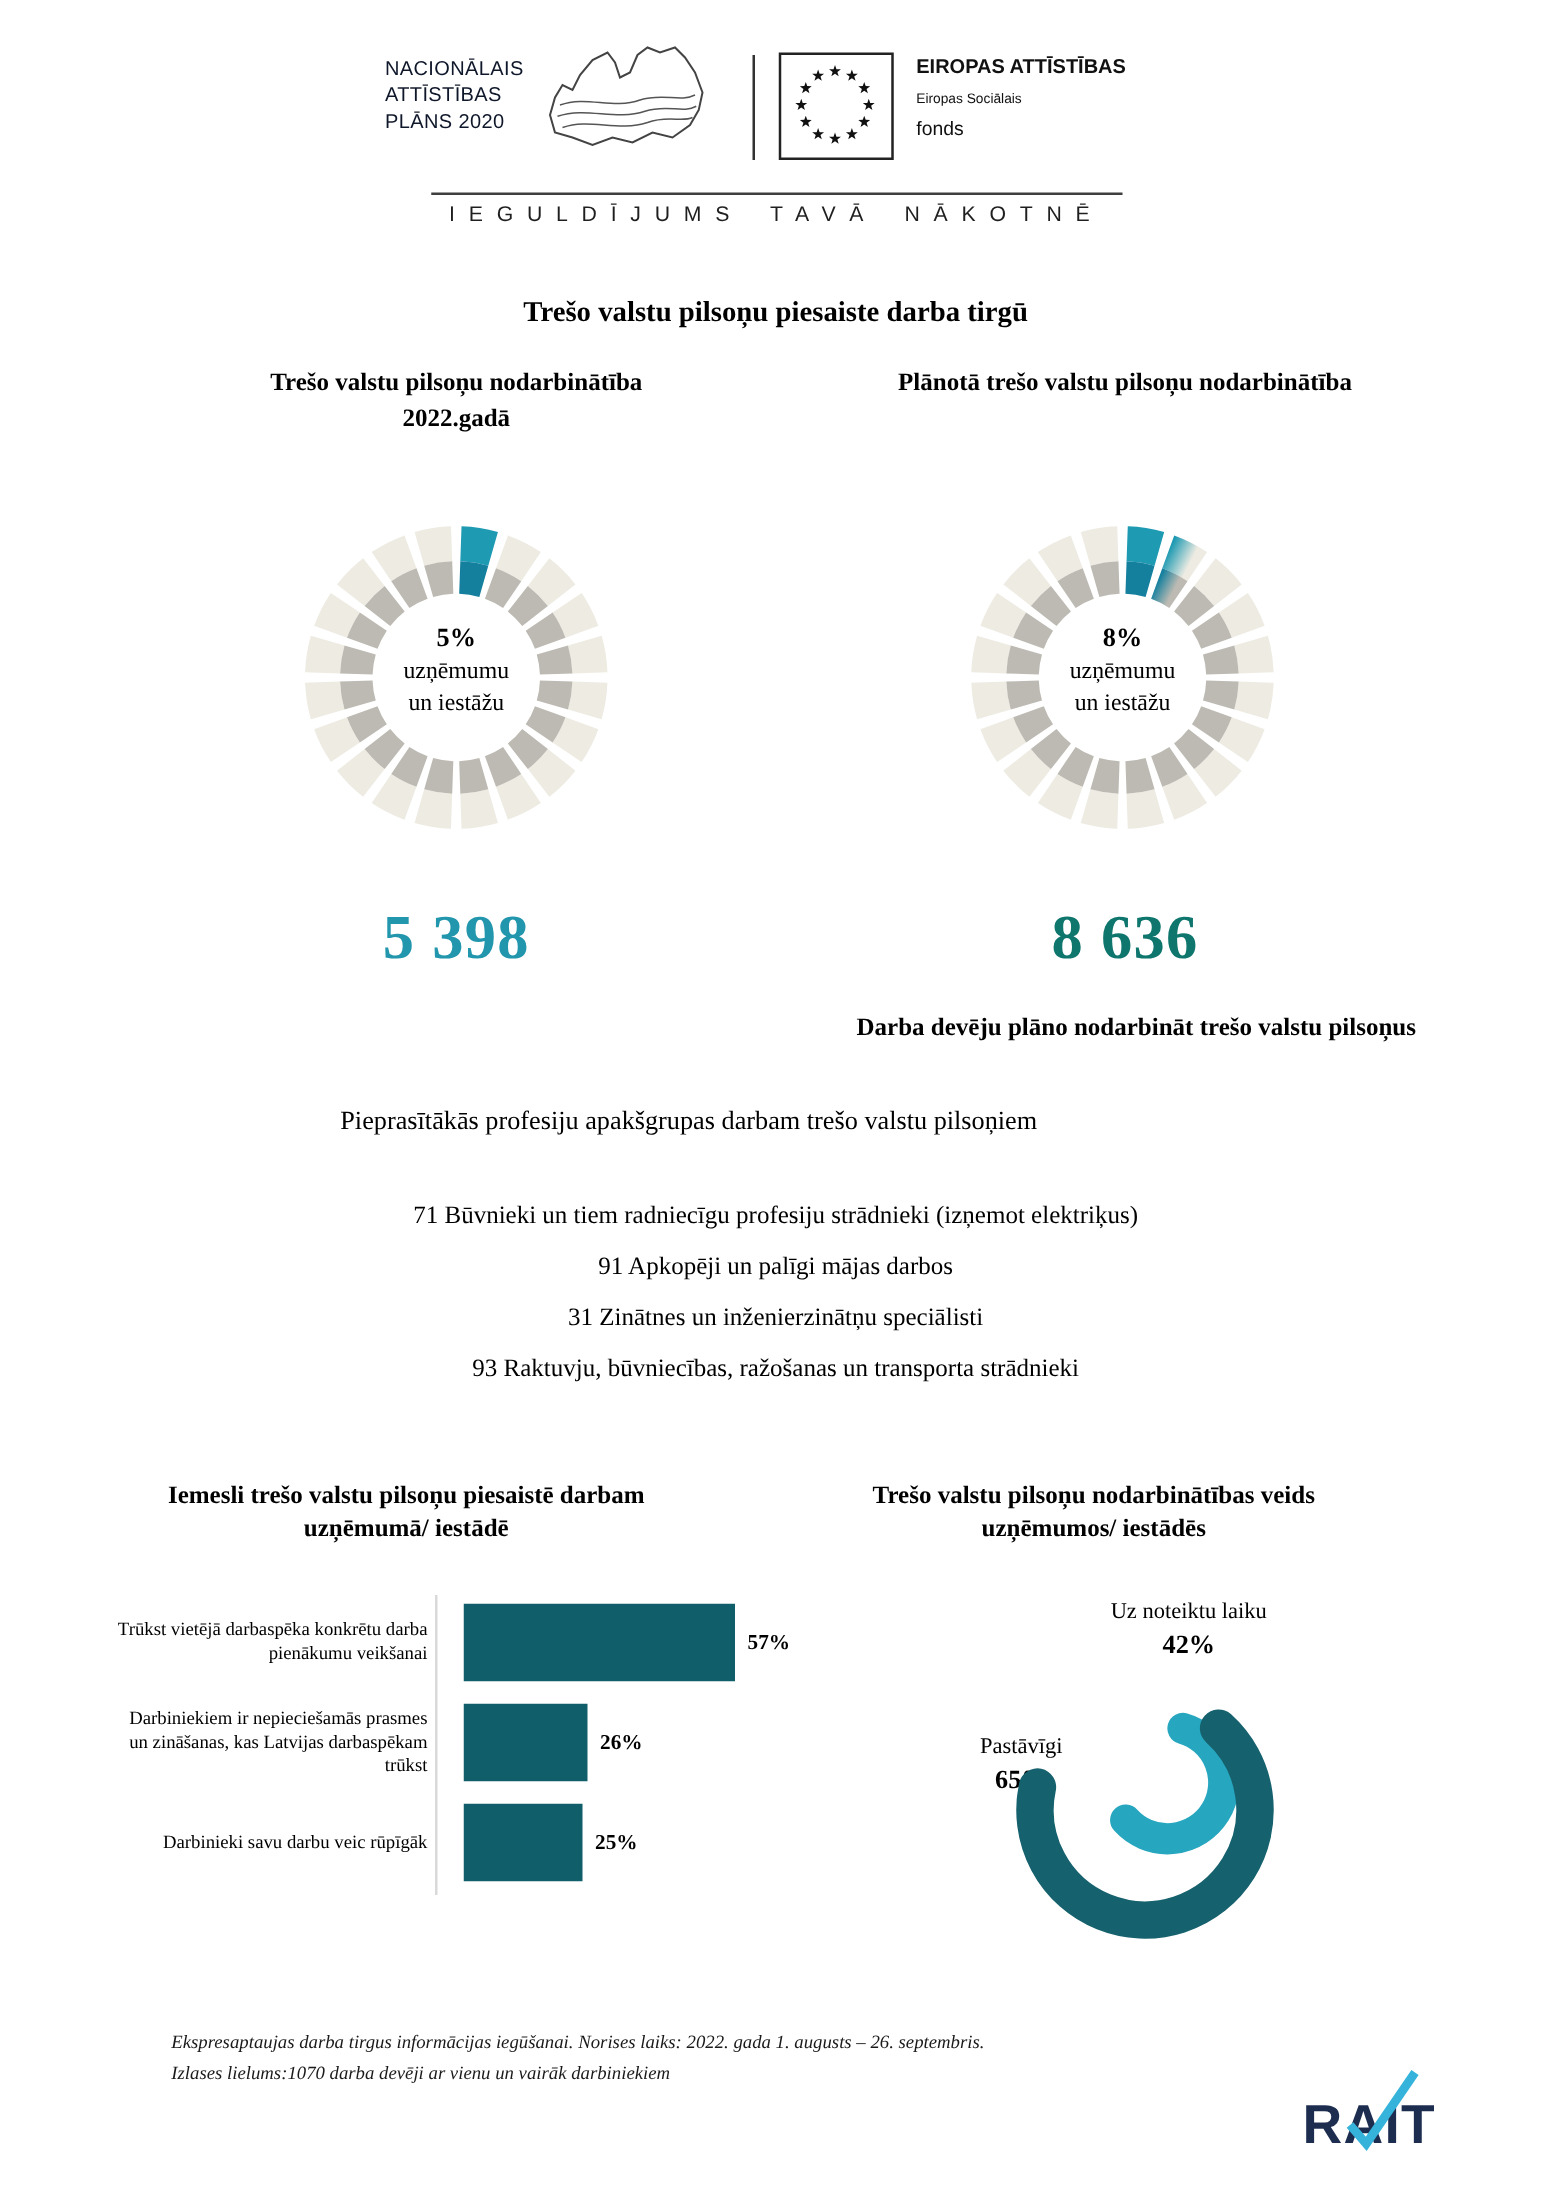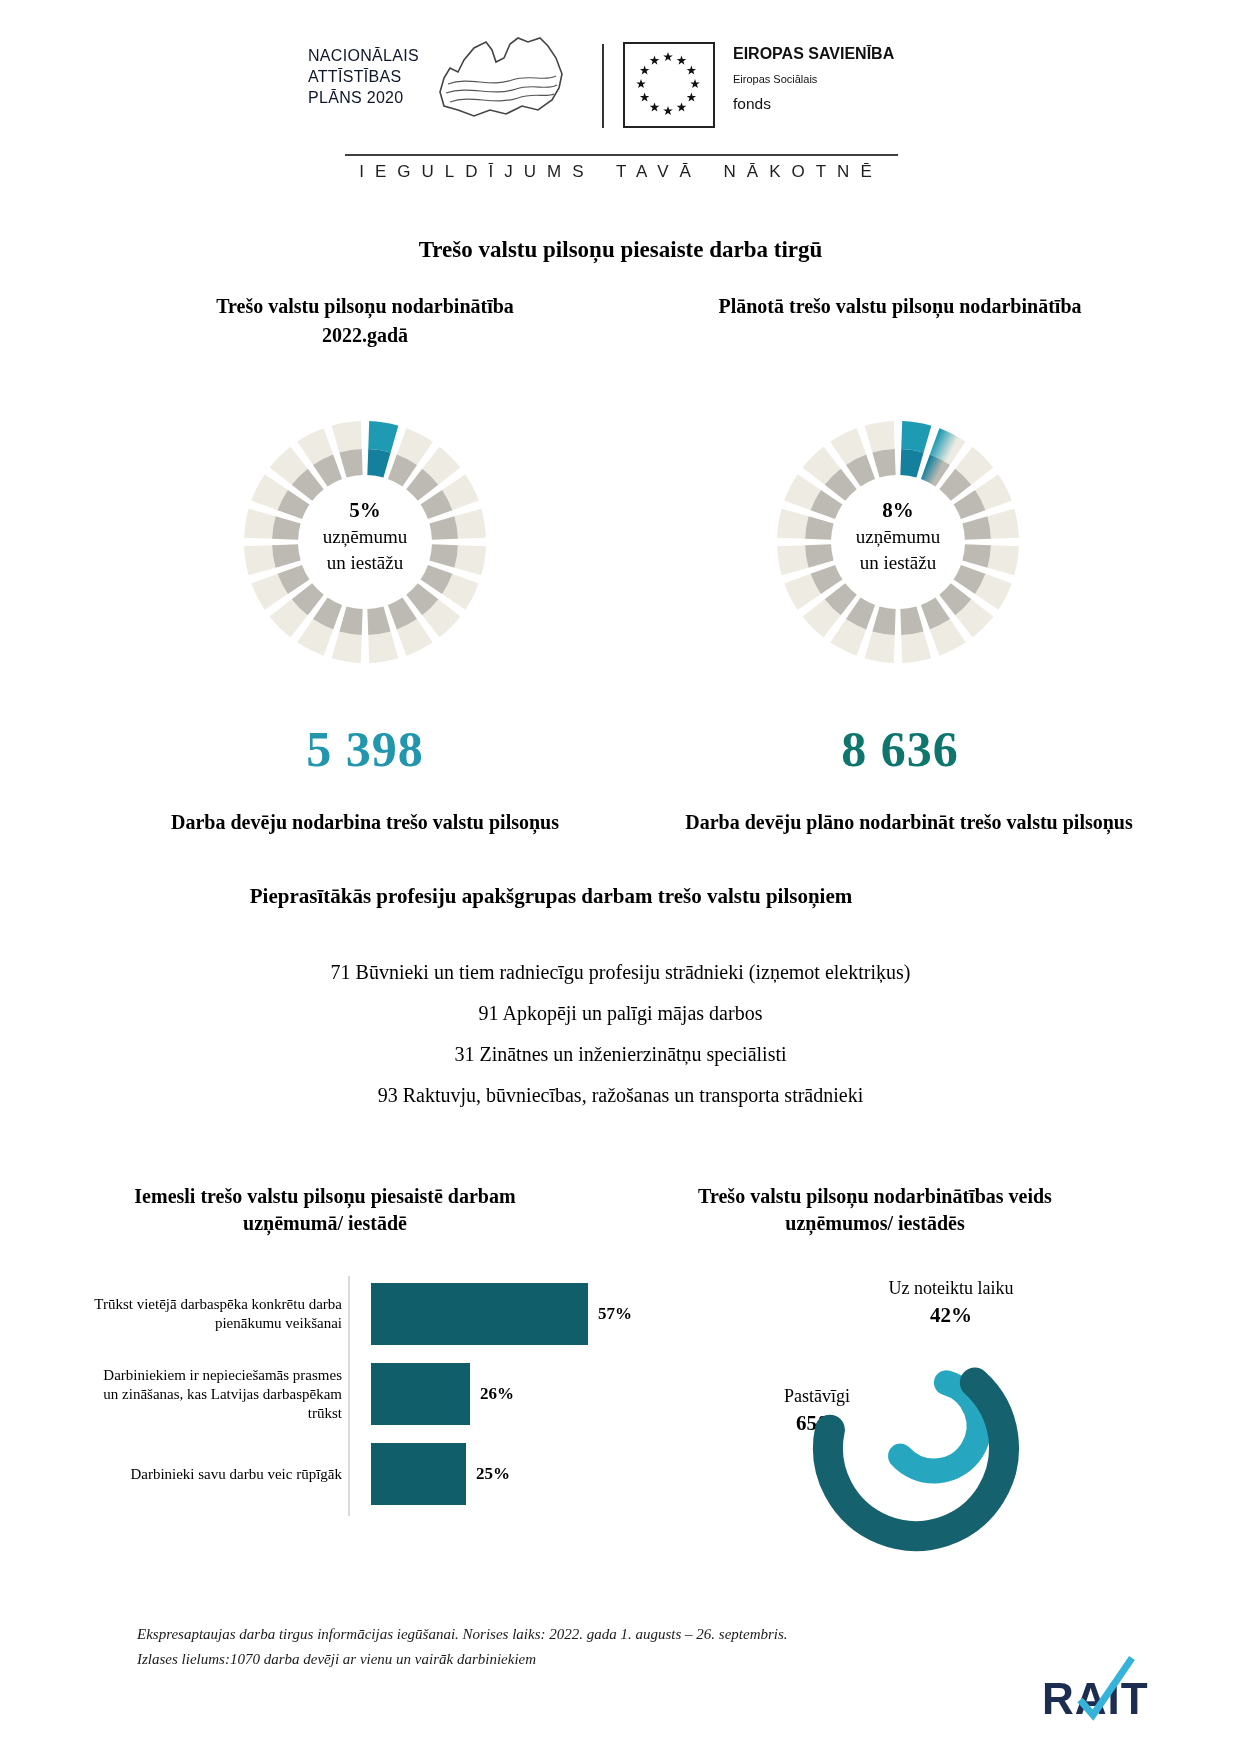--- a/index.html
+++ b/index.html
@@ -28,21 +28,21 @@
   .donut-svg{top:420px;}
   .donut-center{top:496px;width:180px;text-align:center;line-height:1.35;}
   .donut-pct{font-size:21px;font-weight:bold;}
   .donut-line{font-size:19px;}
 
   .big-number{top:720px;width:400px;text-align:center;font-size:50px;font-weight:bold;letter-spacing:1px;}
   .cap{top:806px;text-align:center;font-size:20px;font-weight:bold;line-height:33px;}
   .cap-left{left:98px;width:534px;}
   .cap-right{left:673px;width:472px;}
 
-  .prof-title{left:0;top:884px;width:1102px;text-align:center;font-size:21px;font-weight:bold;}
+  .prof-title{left:0;top:884px;width:1102px;text-align:center;font-size:21px;font-weight:normal;}
   .prof-item{left:0;width:1241px;text-align:center;font-size:20px;}
 
   .rh{top:1183px;width:480px;text-align:center;font-size:20px;font-weight:bold;line-height:27px;}
   .rh-left{left:85px;}
   .rh-right{left:635px;}
 
   .bar-label{left:88px;width:254px;height:62px;display:flex;align-items:center;justify-content:flex-end;
              text-align:right;font-size:15px;line-height:19px;}
   .bar-axis{left:348px;top:1276px;width:2px;height:240px;background:#d9d9d9;}
   .bar-row{left:371px;height:62px;display:flex;align-items:center;}
@@ -89,21 +89,21 @@
         <polygon points="56.50,58.38 57.68,61.76 61.26,61.84 58.40,64.00 59.44,67.43 56.50,65.38 53.56,67.43 54.60,64.00 51.74,61.84 55.32,61.76" fill="#111"></polygon>
         <polygon points="43.00,62.00 44.18,65.38 47.76,65.45 44.90,67.62 45.94,71.05 43.00,69.00 40.06,71.05 41.10,67.62 38.24,65.45 41.82,65.38" fill="#111"></polygon>
         <polygon points="29.50,58.38 30.68,61.76 34.26,61.84 31.40,64.00 32.44,67.43 29.50,65.38 26.56,67.43 27.60,64.00 24.74,61.84 28.32,61.76" fill="#111"></polygon>
         <polygon points="19.62,48.50 20.79,51.88 24.37,51.95 21.52,54.12 22.56,57.55 19.62,55.50 16.68,57.55 17.72,54.12 14.86,51.95 18.44,51.88" fill="#111"></polygon>
         <polygon points="16.00,35.00 17.18,38.38 20.76,38.45 17.90,40.62 18.94,44.05 16.00,42.00 13.06,44.05 14.10,40.62 11.24,38.45 14.82,38.38" fill="#111"></polygon>
         <polygon points="19.62,21.50 20.79,24.88 24.37,24.95 21.52,27.12 22.56,30.55 19.62,28.50 16.68,30.55 17.72,27.12 14.86,24.95 18.44,24.88" fill="#111"></polygon>
         <polygon points="29.50,11.62 30.68,15.00 34.26,15.07 31.40,17.24 32.44,20.66 29.50,18.62 26.56,20.66 27.60,17.24 24.74,15.07 28.32,15.00" fill="#111"></polygon>
       </svg>
   </div>
 
-  <div class="abs eu-title sans">EIROPAS SAVIENĪBA</div>
+  <div class="abs eu-title sans">EIROPAS ATTĪSTĪBAS</div>
   <div class="abs eu-sub1 sans">Eiropas Sociālais</div>
   <div class="abs eu-sub2 sans">fonds</div>
 
   <div class="abs header-rule"></div>
   <div class="abs tagline sans">IEGULDĪJUMS TAVĀ NĀKOTNĒ</div>
 
   <div class="abs main-title">Trešo valstu pilsoņu piesaiste darba tirgū</div>
 
   <div class="abs sub-left">
     <div>Trešo valstu pilsoņu nodarbinātība</div>
@@ -218,21 +218,20 @@
   </div>
   <div class="abs donut-center" style="left:808px">
     <div class="donut-pct">8%</div>
     <div class="donut-line">uzņēmumu</div>
     <div class="donut-line">un iestāžu</div>
   </div>
 
   <div class="abs big-number" id="num-left" style="left: 165px; color: rgb(33, 150, 173);">5 398</div>
   <div class="abs big-number" id="num-right" style="left: 700px; color: #0f766e;">8 636</div>
 
-  <div class="abs cap cap-left">Darba devēju nodarbina trešo valstu pilsoņus</div>
   <div class="abs cap cap-right">Darba devēju plāno nodarbināt trešo valstu pilsoņus</div>
 
   <div class="abs prof-title">Pieprasītākās profesiju apakšgrupas darbam trešo valstu pilsoņiem</div>
   <div class="abs prof-item" style="top:961px">71 Būvnieki un tiem radniecīgu profesiju strādnieki (izņemot elektriķus)</div>
   <div class="abs prof-item" style="top:1002px">91 Apkopēji un palīgi mājas darbos</div>
   <div class="abs prof-item" style="top:1043px">31 Zinātnes un inženierzinātņu speciālisti</div>
   <div class="abs prof-item" style="top:1084px">93 Raktuvju, būvniecības, ražošanas un transporta strādnieki</div>
 
   <div class="abs rh rh-left">
     <div>Iemesli trešo valstu pilsoņu piesaistē darbam</div>

